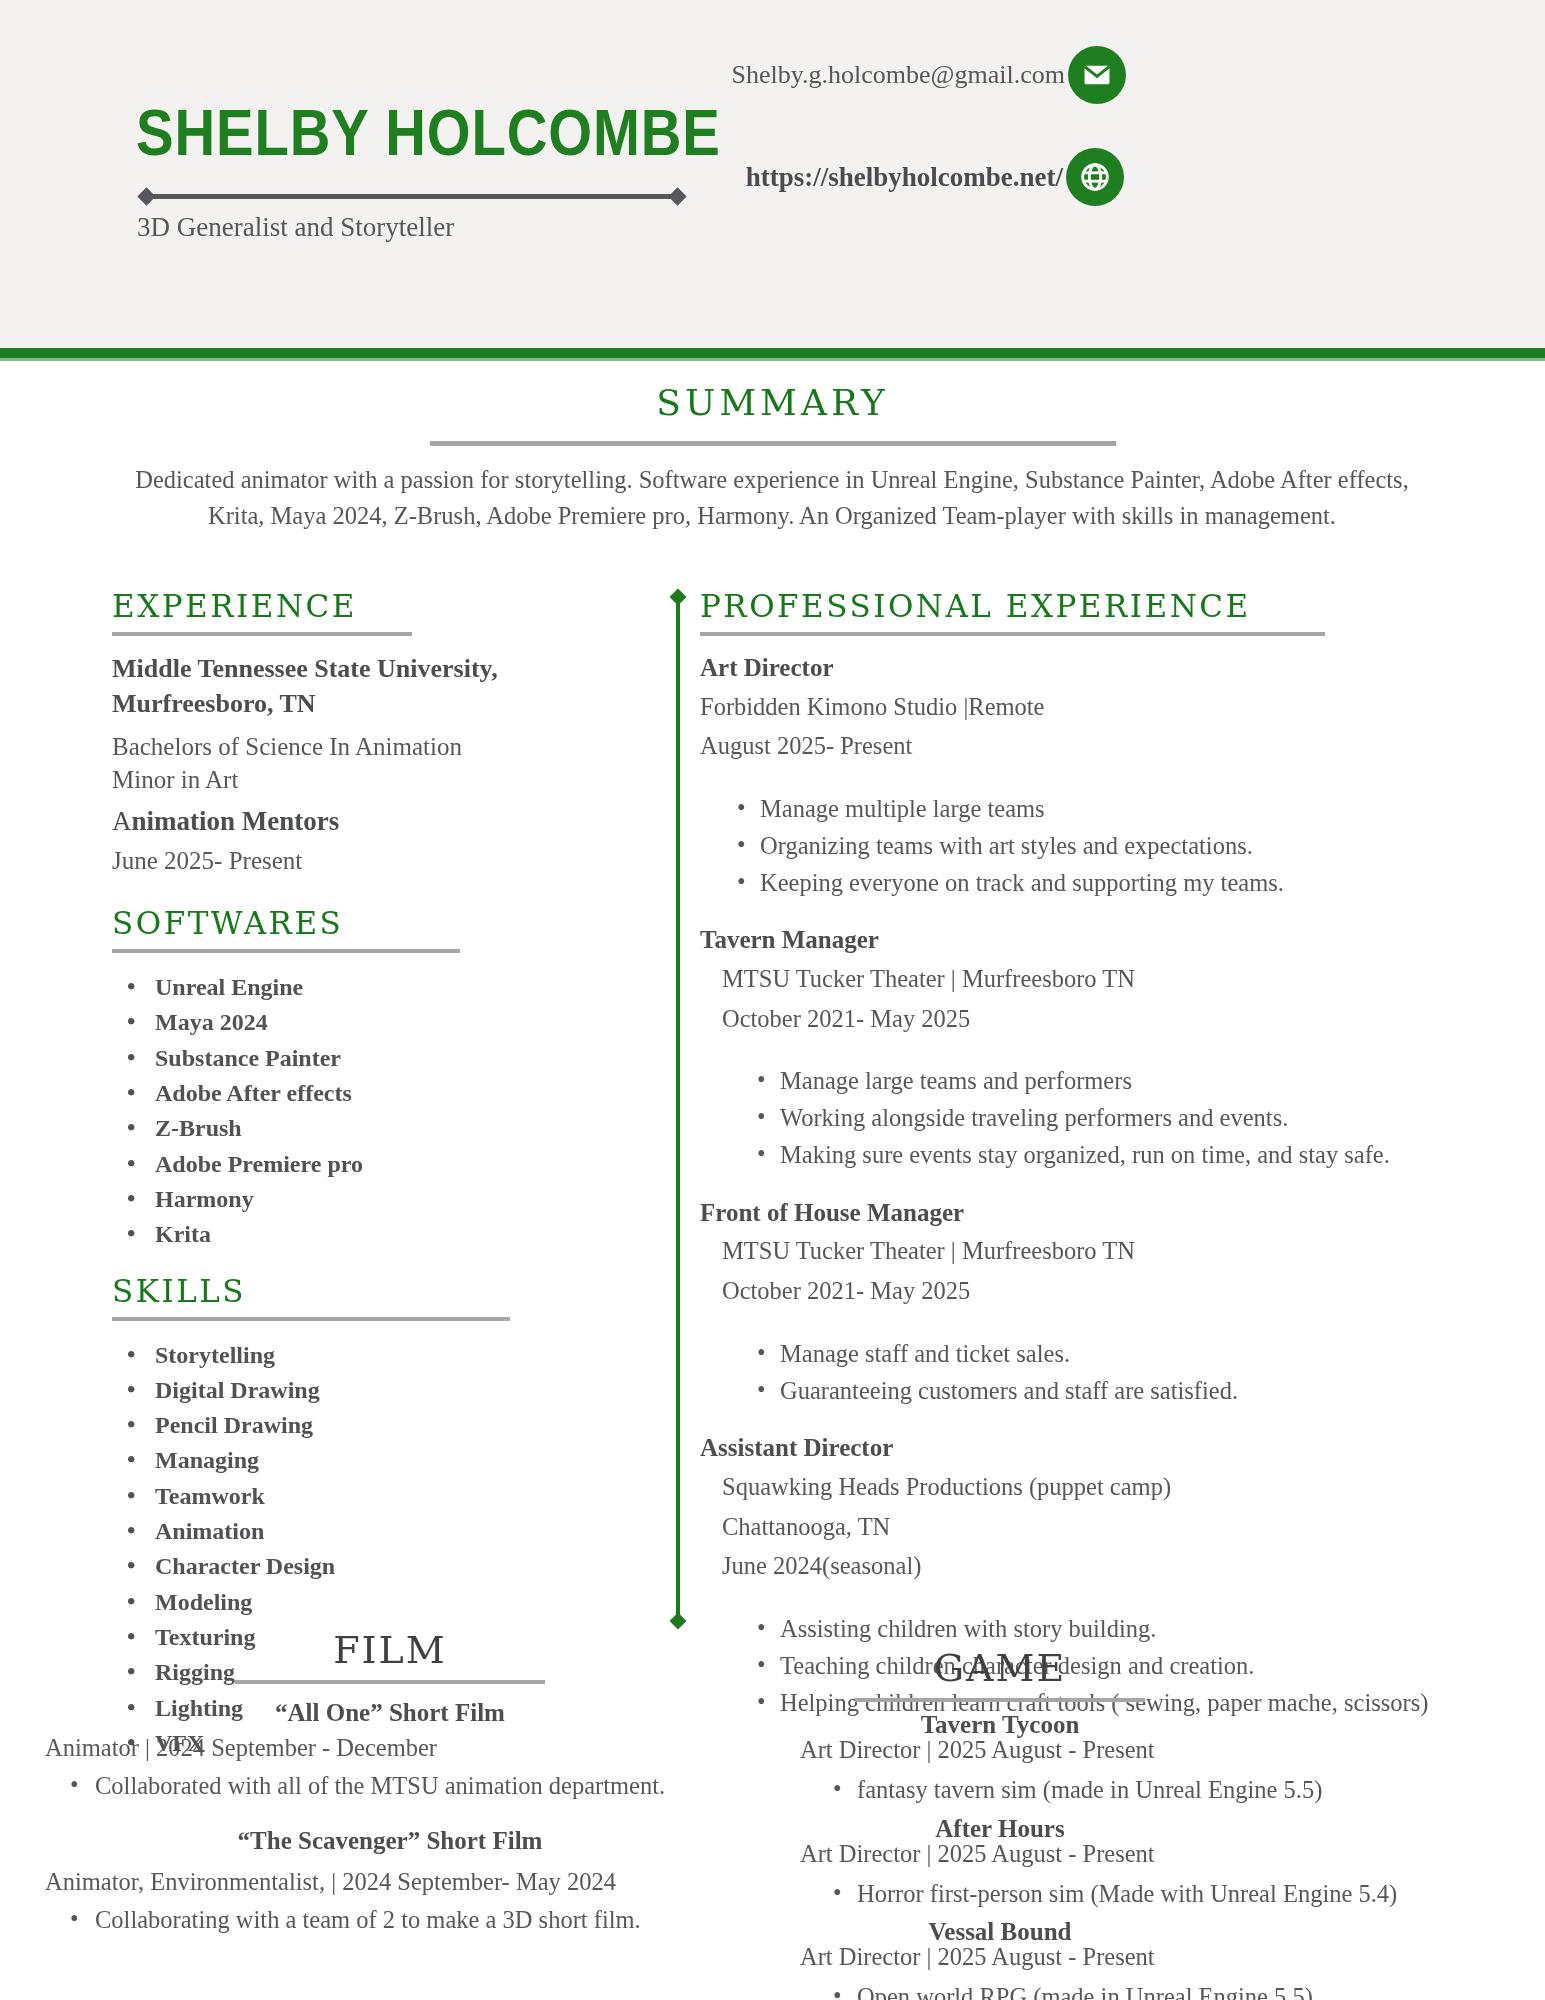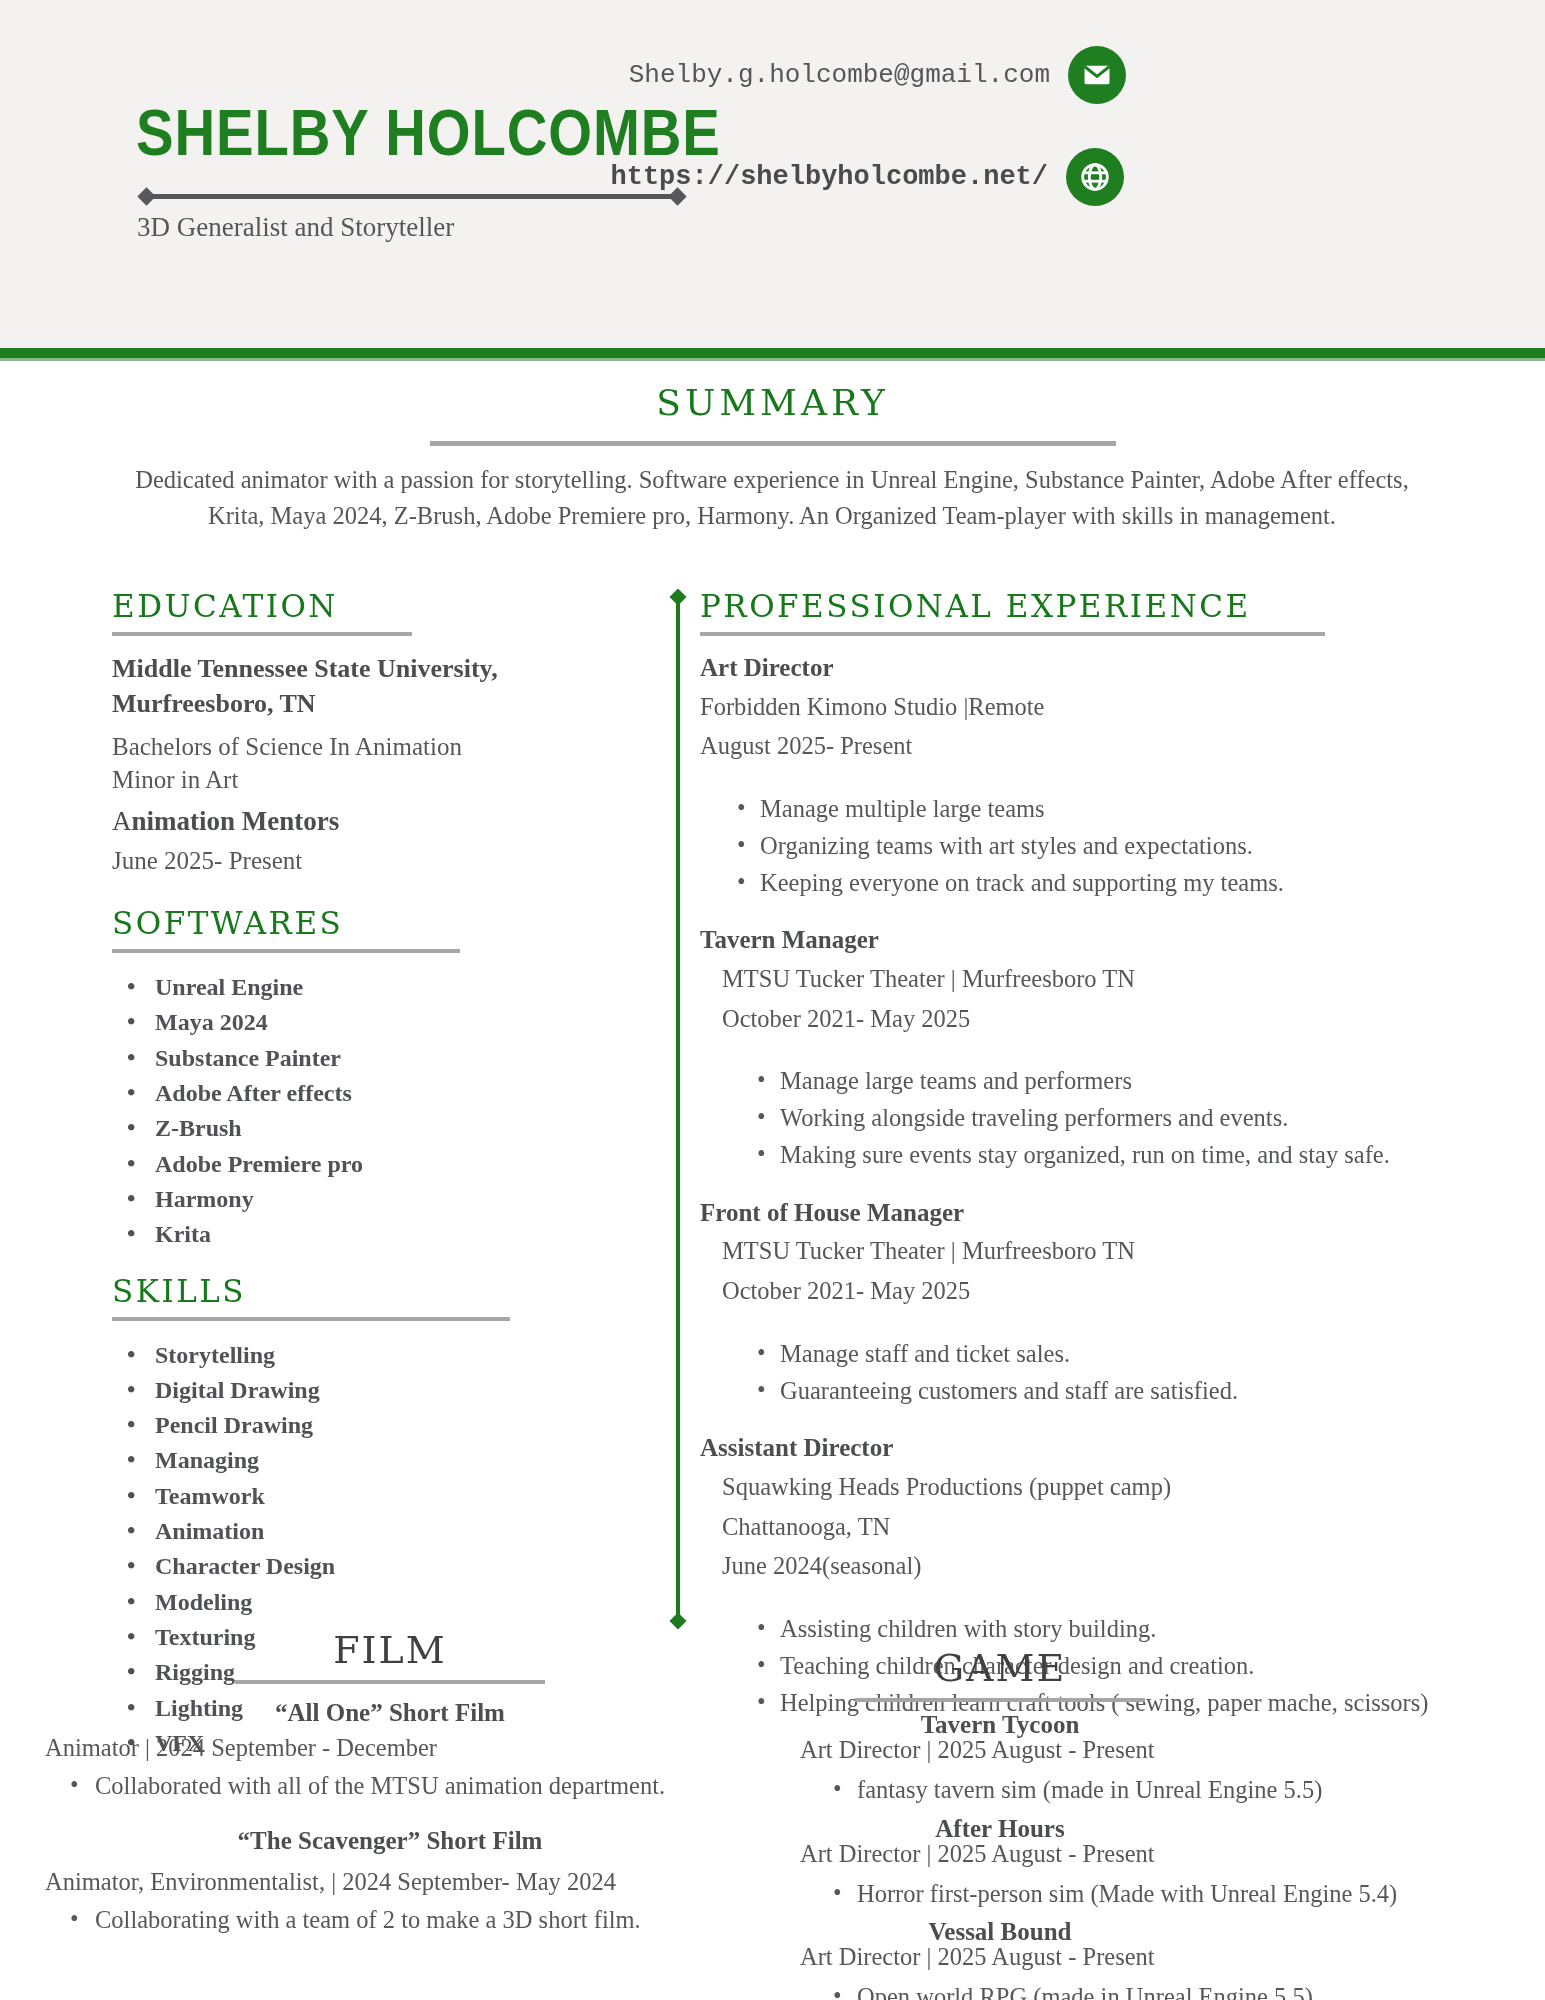--- a/index.html
+++ b/index.html
@@ -13,21 +13,21 @@
   .name {
     position:absolute; left:136px; top:96px;
     font-family:"Liberation Sans", sans-serif; font-weight:bold; font-size:64px;
     letter-spacing:1px; color:#1e7e20; transform:scaleX(.88); transform-origin:left center; white-space:nowrap;
   }
   .name-rule { position:absolute; left:150px; top:194px; width:524px; height:5px; background:#56575b; }
   .name-rule .dia { position:absolute; top:-4px; width:13px; height:13px; background:#56575b; transform:rotate(45deg); }
   .name-rule .dia.left { left:-10px; }
   .name-rule .dia.right { right:-10px; }
   .subtitle { position:absolute; left:137px; top:212px; font-size:27px; color:#55565a; }
-  .contact { position:absolute; display:flex; align-items:center; gap:18px;font-family:Liberation Mono, monospace; }
+  .contact { position:absolute; display:flex; align-items:center; gap:3px; }
   .email-row { top:46px; right:419px; }
   .web-row { top:148px; right:421px; }
   .contact-text { font-size:26px; color:#55565a; white-space:nowrap; }
   .web-text { font-weight:bold; font-size:27px; color:#4a4b4e; }
   .icon-circle {
     width:58px; height:58px; border-radius:50%; background:#1e7e20;
     display:flex; align-items:center; justify-content:center; flex:0 0 auto;
   }
   .icon-circle svg { display:block; }
   
@@ -145,21 +145,21 @@
     </div>
   </header>
 
   <div class="green-bar"></div>
 
   <h2 class="summary-heading">SUMMARY</h2>
   <div class="summary-underline"></div>
   <p class="summary-text">Dedicated animator with a passion for storytelling. Software experience in Unreal Engine, Substance Painter, Adobe After effects, Krita, Maya 2024, Z-Brush, Adobe Premiere pro, Harmony. An Organized Team-player with skills in management.</p>
 
   <section class="left-col">
-    <h3 class="sec-heading">EDUCATION</h3>
+    <h3 class="sec-heading">EXPERIENCE</h3>
     <div class="sec-underline w-edu"></div>
     <p class="school-line first">Middle Tennessee State University,</p>
     <p class="school-line">Murfreesboro, TN</p>
     <p class="edu-line degree">Bachelors of Science In Animation</p>
     <p class="edu-line">Minor in Art</p>
     <p class="program">Animation Mentors</p>
     <p class="edu-line dates">June 2025- Present</p>
 
     <h3 class="sec-heading mt-soft">SOFTWARES</h3>
     <div class="sec-underline w-soft"></div>

